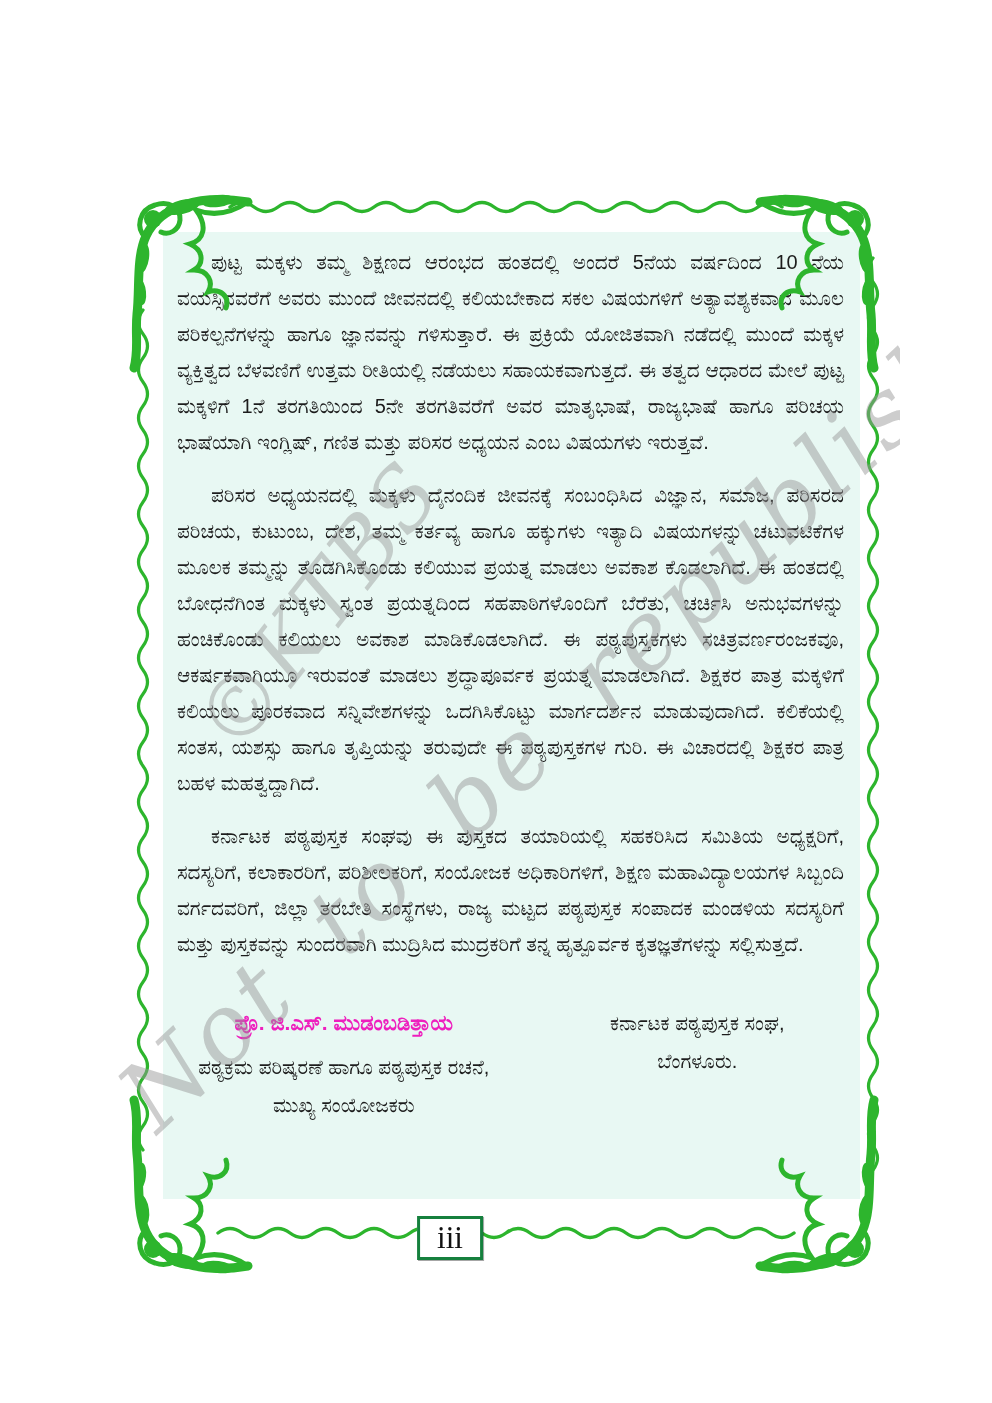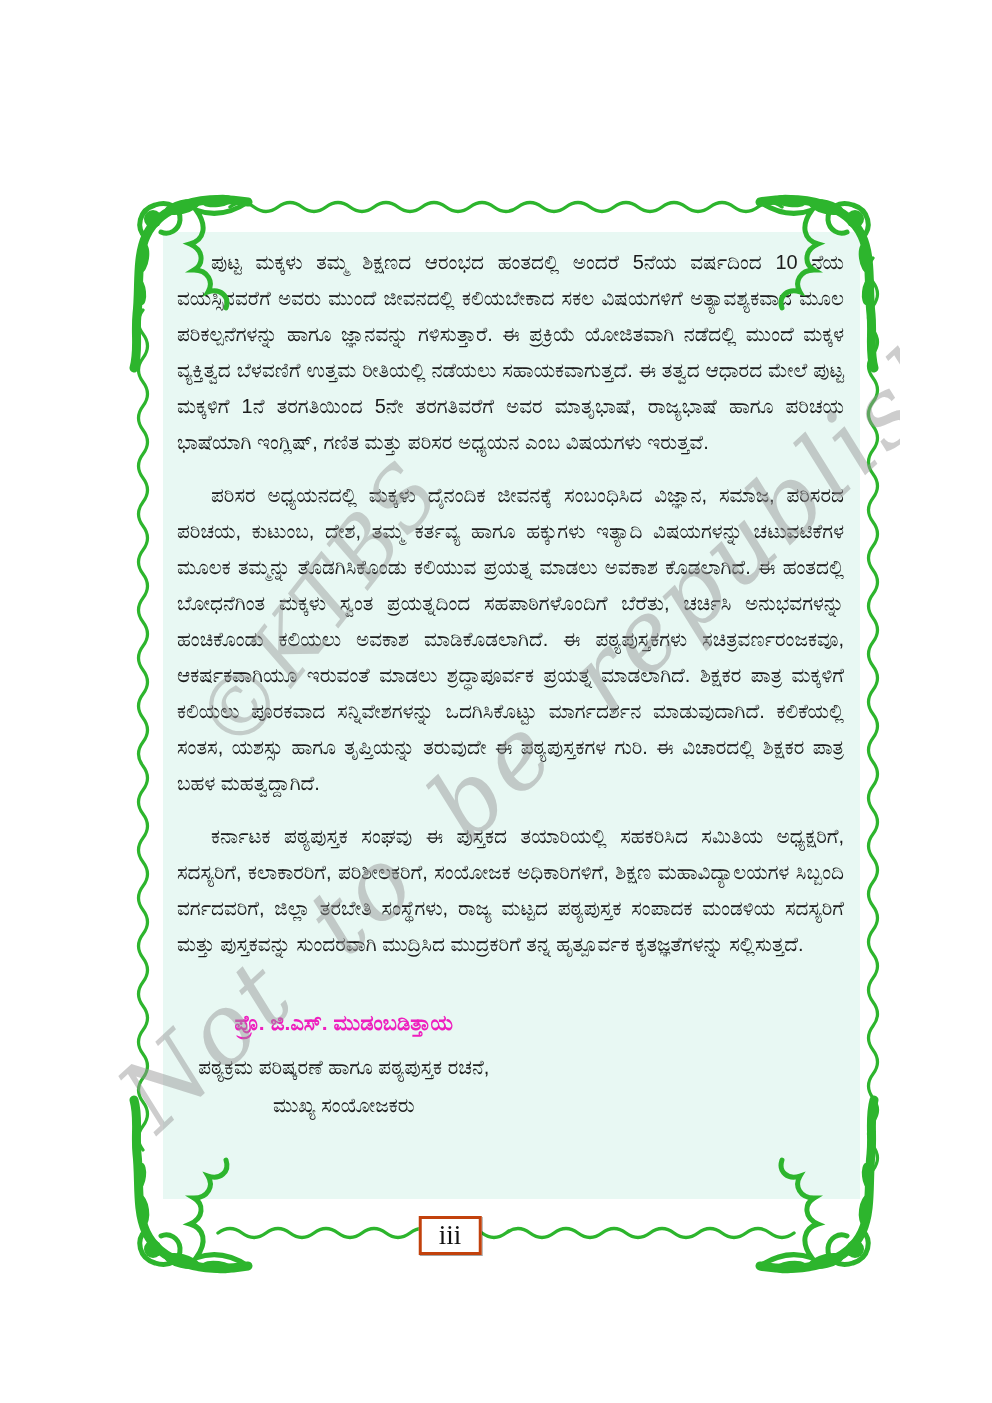--- a/index.html
+++ b/index.html
@@ -34,22 +34,22 @@
   .signatures{
     display:flex;justify-content:space-between;margin-top:42px;
     position:relative;z-index:4;
   }
   .sig{ text-align:center;font-size:20px;line-height:38px;color:#1c1c1c;}
   .sig-left{width:50%;}
   .sig-right{width:44%;}
   .sig-name{color:#ee1fbe;font-weight:bold;font-size:21px;margin-bottom:6px;}
   .page-number-box{
     position:absolute;left:50%;top:1216px;transform:translateX(-50%);
-    background:#ffffff;border:3px solid #c2410c;padding:1px 17px;
-    font-family:"Liberation Serif","DejaVu Serif",serif;font-size:27px;color:#111;
+    background:#ffffff;border:3px solid #15803d;padding:1px 17px;
+    font-family:"Liberation Serif","DejaVu Serif",serif;font-size:31px;color:#111;
     z-index:5;box-shadow:1px 1px 0 rgba(0,0,0,0.35);
   }
 </style>
 </head>
 <body>
 
 <div class="page">
 
   <div class="content-panel">
     <div class="body-text">
@@ -58,20 +58,22 @@
       <p class="para">ಕರ್ನಾಟಕ ಪಠ್ಯಪುಸ್ತಕ ಸಂಘವು ಈ ಪುಸ್ತಕದ ತಯಾರಿಯಲ್ಲಿ ಸಹಕರಿಸಿದ ಸಮಿತಿಯ ಅಧ್ಯಕ್ಷರಿಗೆ, ಸದಸ್ಯರಿಗೆ, ಕಲಾಕಾರರಿಗೆ, ಪರಿಶೀಲಕರಿಗೆ, ಸಂಯೋಜಕ ಅಧಿಕಾರಿಗಳಿಗೆ, ಶಿಕ್ಷಣ ಮಹಾವಿದ್ಯಾಲಯಗಳ ಸಿಬ್ಬಂದಿ ವರ್ಗದವರಿಗೆ, ಜಿಲ್ಲಾ ತರಬೇತಿ ಸಂಸ್ಥೆಗಳು, ರಾಜ್ಯ ಮಟ್ಟದ ಪಠ್ಯಪುಸ್ತಕ ಸಂಪಾದಕ ಮಂಡಳಿಯ ಸದಸ್ಯರಿಗೆ ಮತ್ತು ಪುಸ್ತಕವನ್ನು ಸುಂದರವಾಗಿ ಮುದ್ರಿಸಿದ ಮುದ್ರಕರಿಗೆ ತನ್ನ ಹೃತ್ಪೂರ್ವಕ ಕೃತಜ್ಞತೆಗಳನ್ನು ಸಲ್ಲಿಸುತ್ತದೆ.</p>
     </div>
 
     <div class="signatures">
       <div class="sig sig-left">
         <div class="sig-name">ಪ್ರೊ. ಜಿ.ಎಸ್. ಮುಡಂಬಡಿತ್ತಾಯ</div>
         <div>ಪಠ್ಯಕ್ರಮ ಪರಿಷ್ಕರಣೆ ಹಾಗೂ ಪಠ್ಯಪುಸ್ತಕ ರಚನೆ,</div>
         <div>ಮುಖ್ಯ ಸಂಯೋಜಕರು</div>
       </div>
       <div class="sig sig-right">
+        <div>ಕರ್ನಾಟಕ ಪಠ್ಯಪುಸ್ತಕ ಸಂಘ,</div>
+        <div>ಬೆಂಗಳೂರು.</div>
       </div>
     </div>
   </div>
 
   <div class="watermark wm-ktbs">©KTBS</div>
   <div class="watermark wm-notice">Not to be republished</div>
 
   <svg class="border-svg" width="992" height="1403" viewBox="0 0 992 1403">
     <defs>
       <g id="cnr">

